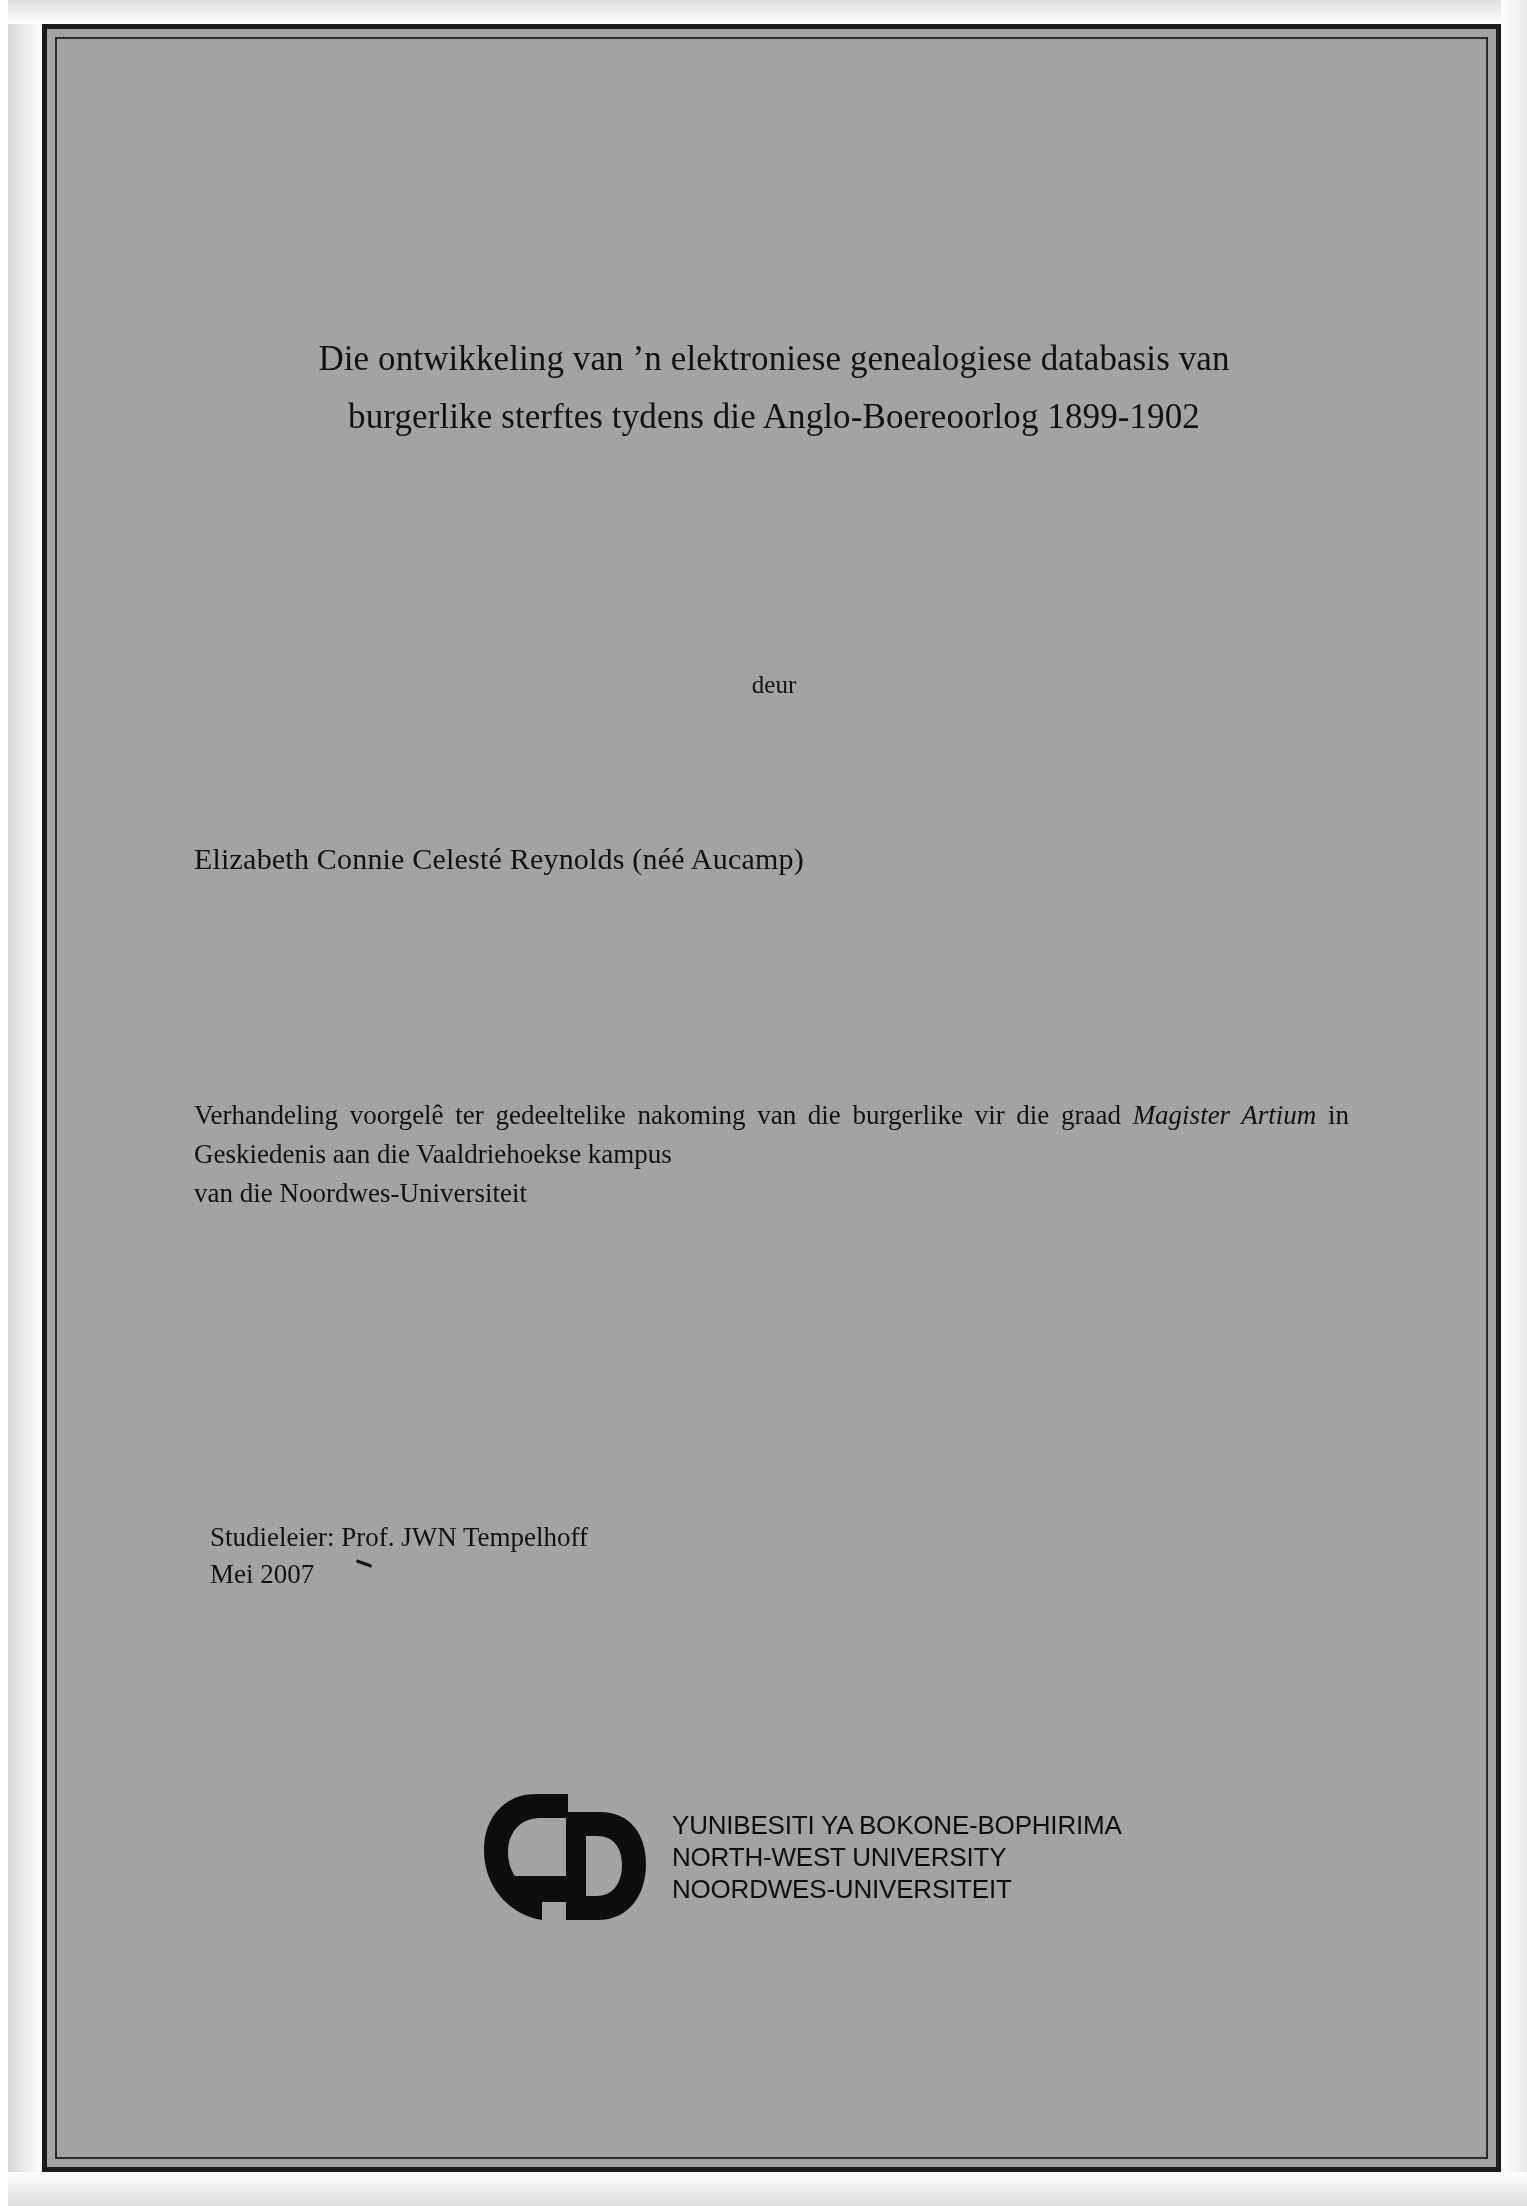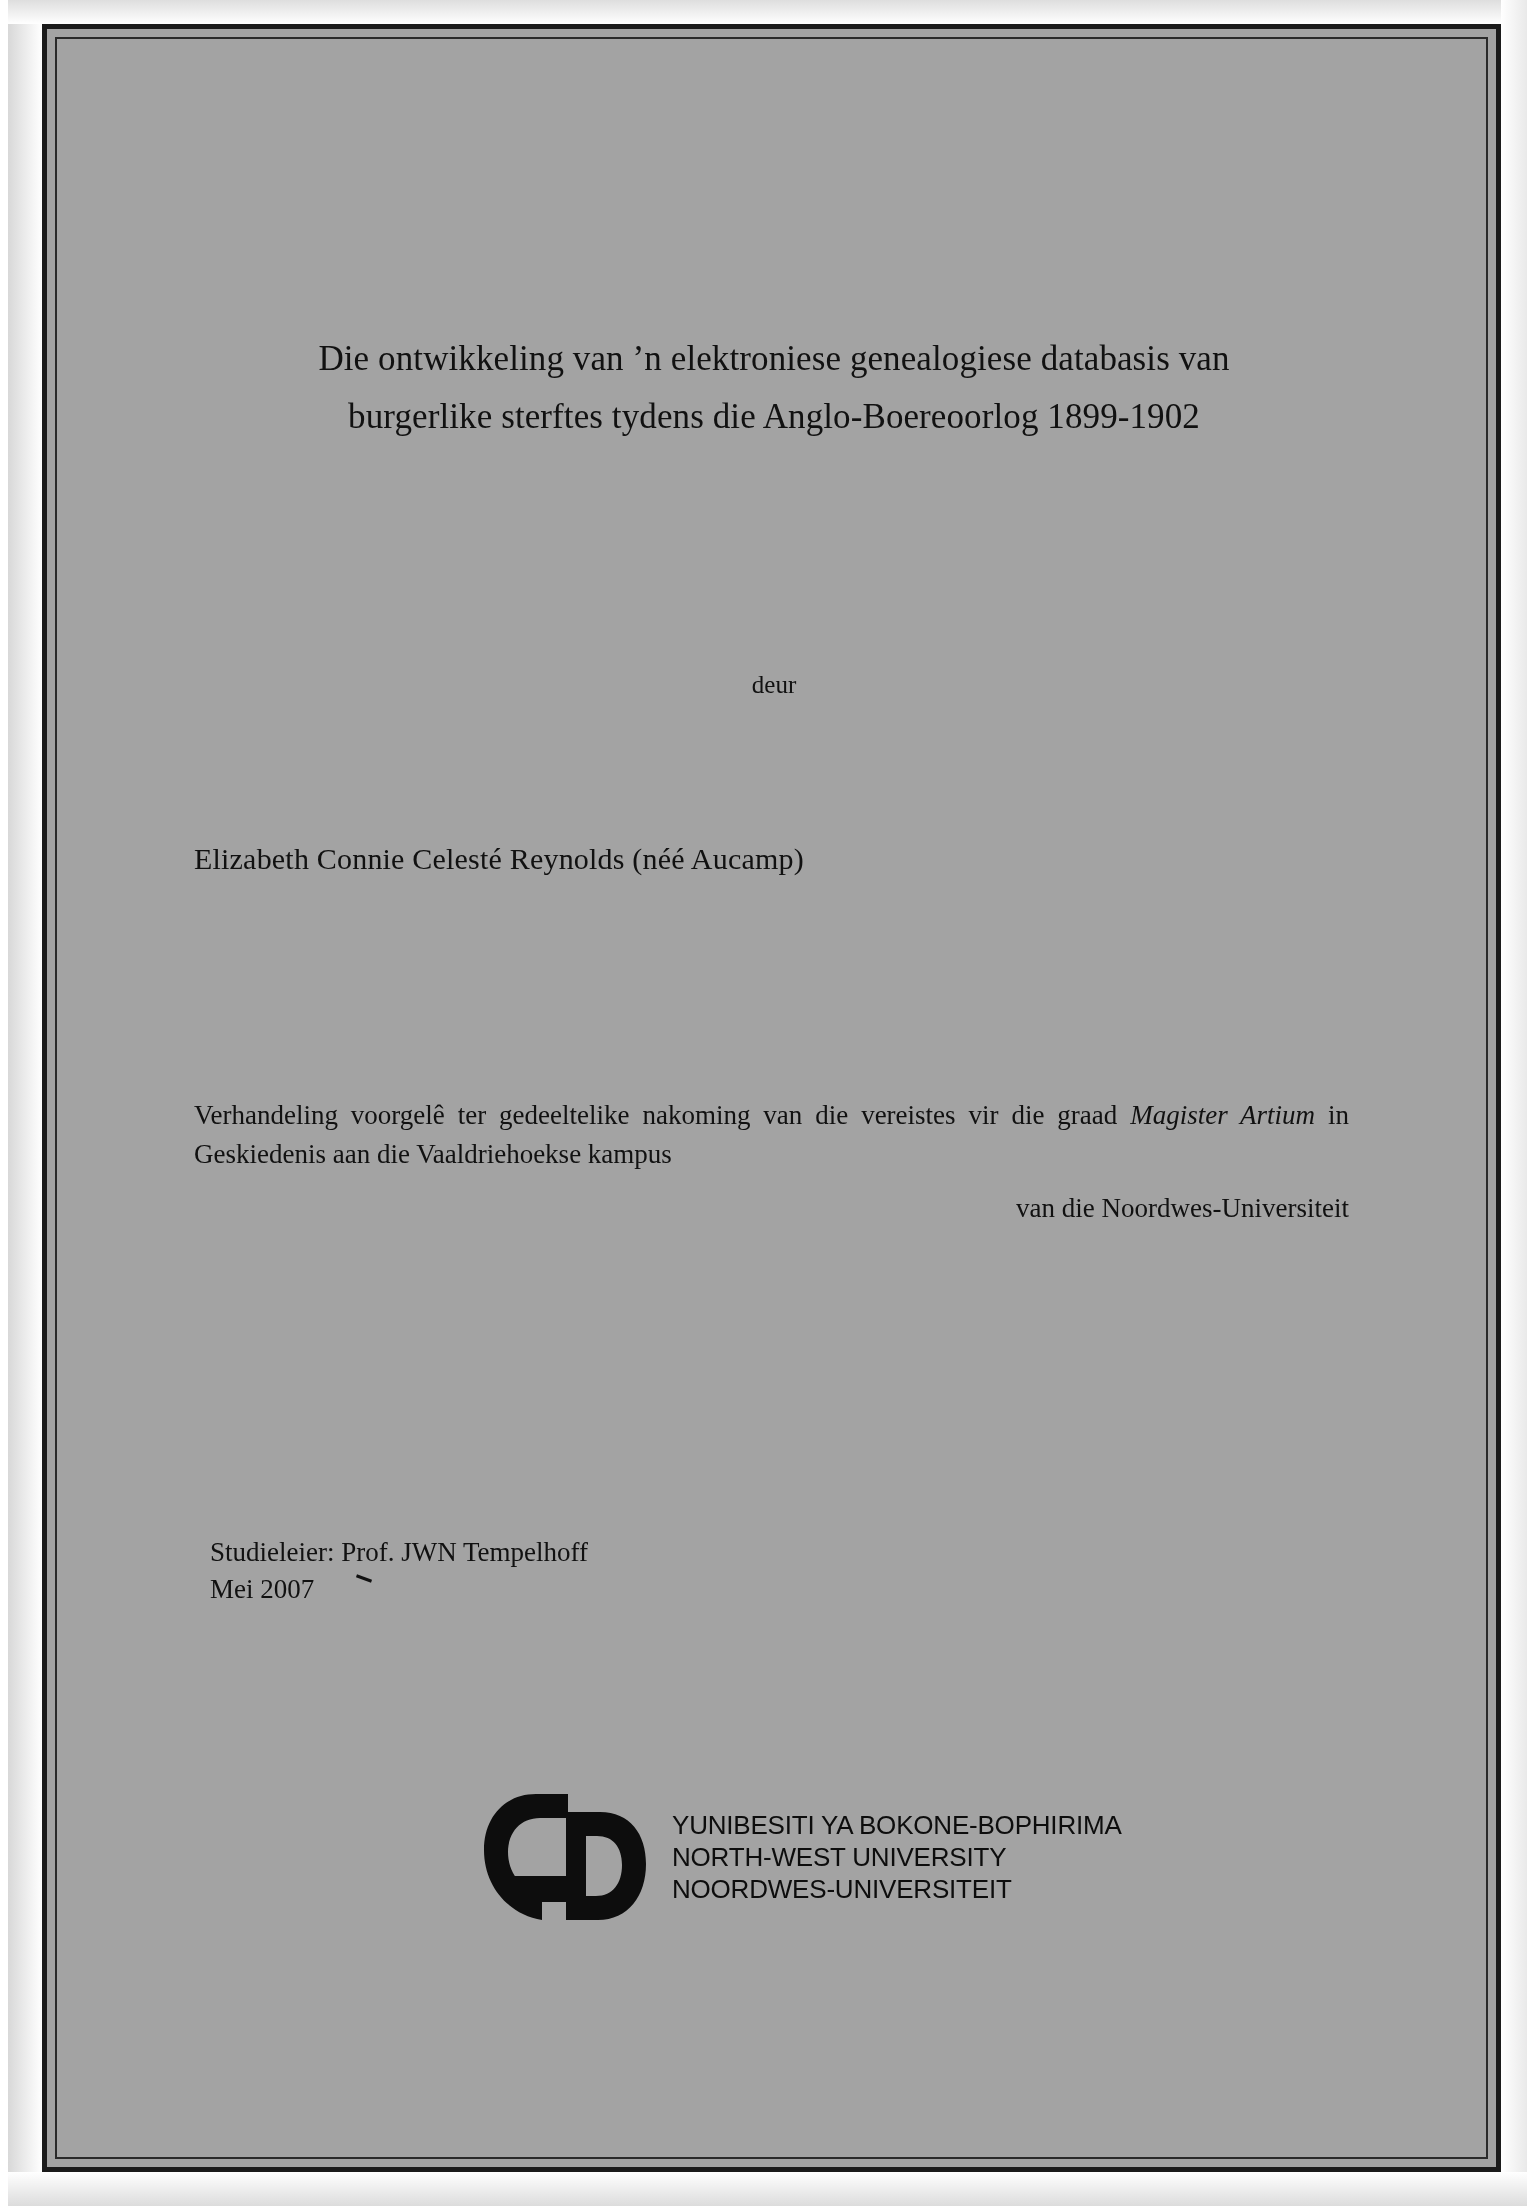--- a/index.html
+++ b/index.html
@@ -112,23 +112,22 @@
     line-height: 1.45;
     margin: 0;
     padding-top: 220px;
     text-align: justify;
     width: 1155px;
   }
   .statement .ital {
     font-style: italic;
   }
   .statement .nojust {
-    text-align: right;
+    text-align: left;
     display: block;
-    margin-top: 15px;
   }
 
   .supervisor-block {
     font-size: 27px;
     line-height: 1.38;
     margin: 16px;
     padding-top: 290px;
   }
   .supervisor-line, .date-line {
     display: block;
@@ -192,21 +191,21 @@
 
     <h1 class="title">
       <span>Die ontwikkeling van ’n elektroniese genealogiese databasis van</span>
       <span class="line2">burgerlike sterftes tydens die Anglo-Boereoorlog 1899-1902</span>
     </h1>
 
     <p class="deur">deur</p>
 
     <p class="author">Elizabeth Connie Celesté Reynolds (néé Aucamp)</p>
 
-    <p class="statement"><span>Verhandeling voorgelê ter gedeeltelike nakoming van die vereistes vir die graad </span><span class="ital">Magister Artium</span><span> in Geskiedenis aan die Vaaldriehoekse kampus</span><span class="nojust">van die Noordwes-Universiteit</span></p>
+    <p class="statement"><span>Verhandeling voorgelê ter gedeeltelike nakoming van die burgerlike vir die graad </span><span class="ital">Magister Artium</span><span> in Geskiedenis aan die Vaaldriehoekse kampus</span><span class="nojust">van die Noordwes-Universiteit</span></p>
 
     <p class="supervisor-block">
       <span class="supervisor-line">Studieleier: Prof. JWN Tempelhoff</span>
       <span class="date-line">Mei 2007</span>
     </p>
 
   </div>
 
   <div class="logo-block">
     <svg class="logo-mark" viewBox="0 0 184 134" aria-hidden="true">

